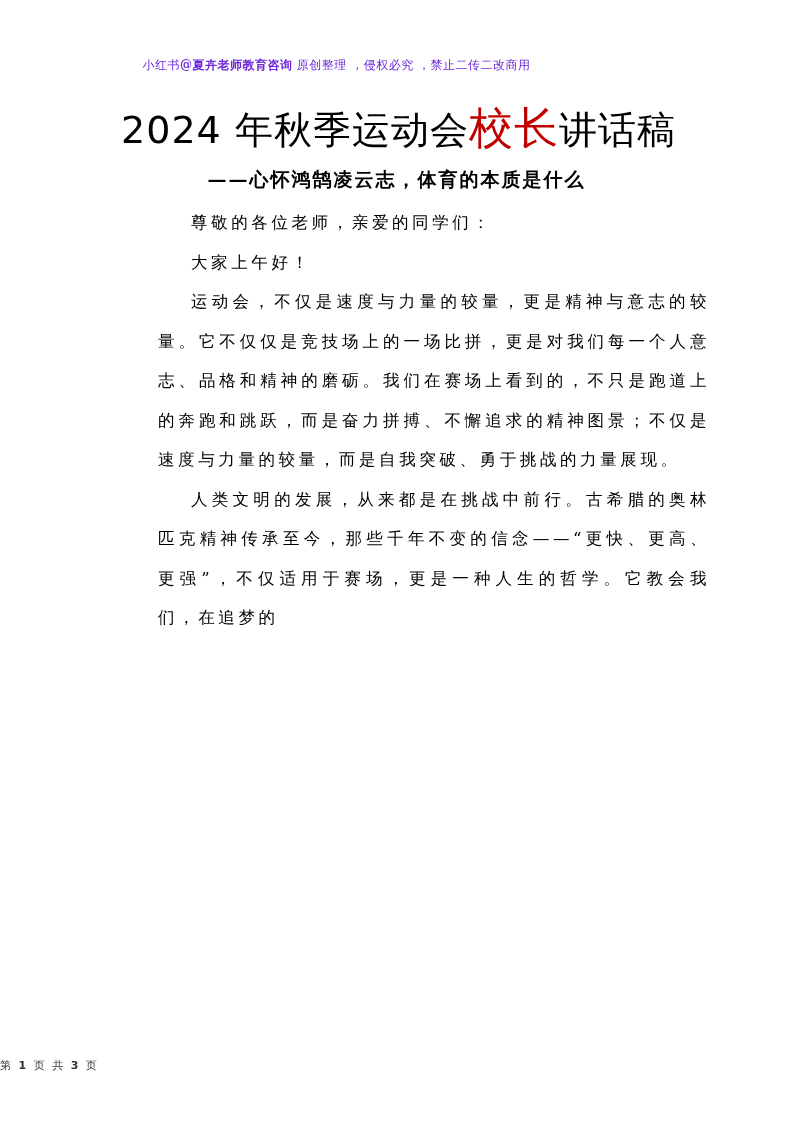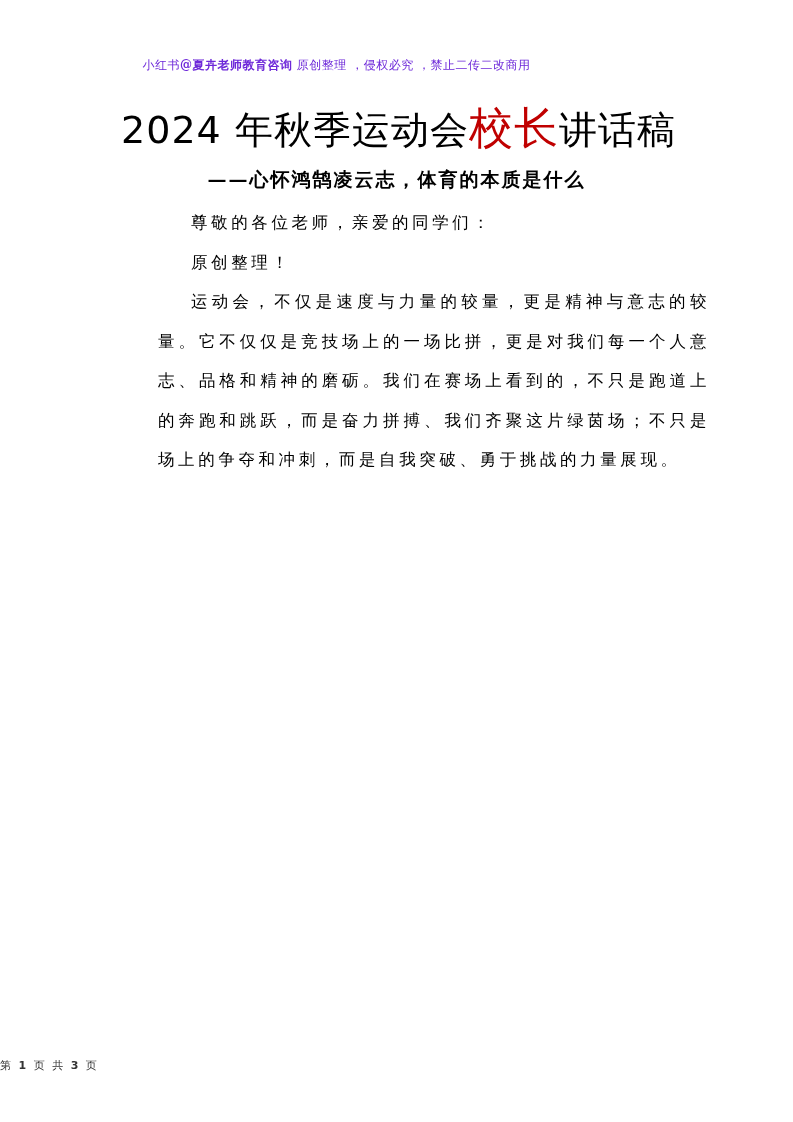--- a/index.html
+++ b/index.html
@@ -28,19 +28,20 @@
 </div>
 
 <div class="title">
   <span>2024 年秋季运动会</span><span class="accent">校长</span><span>讲话稿</span>
 </div>
 
 <div class="subtitle">——心怀鸿鹄凌云志，体育的本质是什么</div>
 
 <div class="body">
   <p class="para indent">尊敬的各位老师，亲爱的同学们：</p>
-  <p class="para indent">原创整理！</p>
-  <p class="para indent">运动会，不仅是速度与力量的较量，更是精神与意志的较量。它不仅仅是竞技场上的一场比拼，更是对我们每一个人意志、品格和精神的磨砺。我们在赛场上看到的，不只是跑道上的奔跑和跳跃，而是奋力拼搏、我们齐聚这片绿茵场；不只是场上的争夺和冲刺，而是自我突破、勇于挑战的力量展现。</p>
+  <p class="para indent">大家上午好！</p>
+  <p class="para indent">运动会，不仅是速度与力量的较量，更是精神与意志的较量。它不仅仅是竞技场上的一场比拼，更是对我们每一个人意志、品格和精神的磨砺。我们在赛场上看到的，不只是跑道上的奔跑和跳跃，而是奋力拼搏、不懈追求的精神图景；不仅是速度与力量的较量，而是自我突破、勇于挑战的力量展现。</p>
+  <p class="para indent">人类文明的发展，从来都是在挑战中前行。古希腊的奥林匹克精神传承至今，那些千年不变的信念——“更快、更高、更强”，不仅适用于赛场，更是一种人生的哲学。它教会我们，在追梦的</p>
 </div>
 
 <div class="footer">
   <span>第 </span><b>1</b><span> 页 共 </span><b>3</b><span> 页</span>
 </div>
 
 </body></html>

